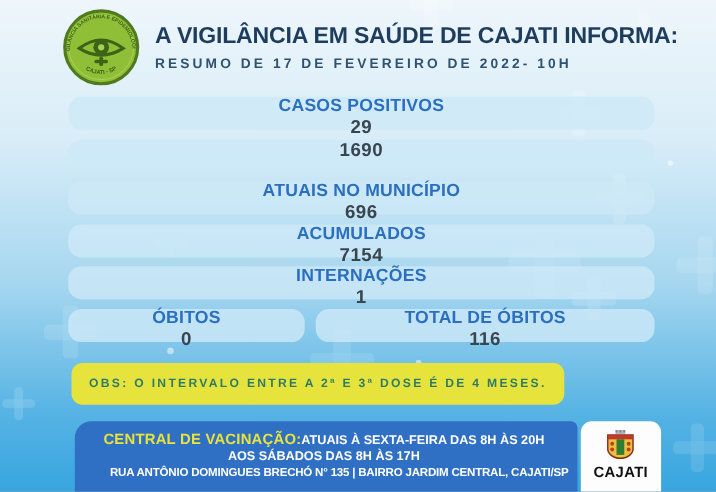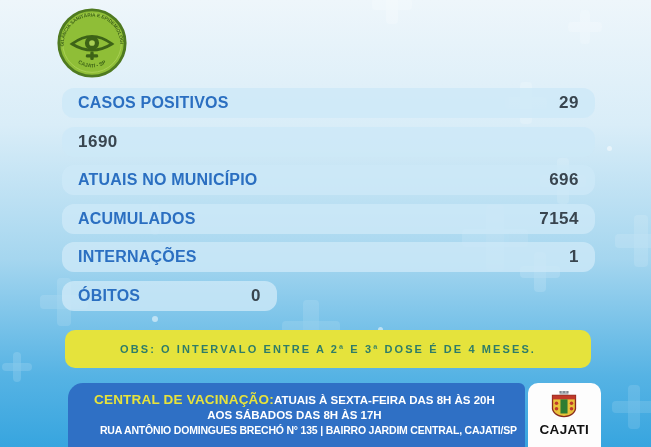--- a/index.html
+++ b/index.html
@@ -19,32 +19,32 @@
   .header{position:absolute;left:56px;top:7px;display:flex;align-items:center;gap:13px;}
   .logo{width:72px;height:72px;display:block;}
   .title{color:#1d3c5e;font-size:21px;font-weight:bold;letter-spacing:-0.2px;white-space:nowrap;line-height:1.1;}
   .subtitle{color:#2e5270;font-size:12.5px;font-weight:bold;letter-spacing:2.8px;margin-top:6px;white-space:nowrap;}
 
   
   .stats{position:absolute;left:62px;top:88px;width:533px;}
   .stat-row{
     height:30px;border-radius:12px;background:rgba(205,233,247,.8);
     display:flex;align-items:center;justify-content:space-between;
-    padding:0 16px;margin-bottom:8.5px;box-sizing:border-box;
+    padding:0 16px;margin-bottom:8.5px;box-sizing:border-box;flex-direction:column;
   }
   .stat-label{color:#2b6fc1;font-size:16px;font-weight:bold;letter-spacing:.2px;white-space:nowrap;}
   .stat-value{color:#39454f;font-size:17px;font-weight:bold;letter-spacing:.5px;}
   .split{display:flex;gap:10px;margin-bottom:0;}
   .split .stat-row{margin-bottom:0;}
   .split .left{width:215px;flex:none;text-align:center;}
   .split .right{flex:1;}
 
   
   .note{
-    position:absolute;left:65px;top:330px;width:526px;height:38px;box-sizing:border-box;
+    position:absolute;left:65px;top:330px;width:448px;height:38px;box-sizing:border-box;
     background:#e5e33c;border-radius:10px;display:flex;align-items:center;justify-content:center;
   }
   .note-text{color:#2e7c68;font-size:11px;font-weight:bold;letter-spacing:2.1px;white-space:nowrap;}
 
   
   .footer{position:absolute;left:68px;top:383px;width:520px;height:70px;display:flex;gap:3px;}
   .footer-blue{
     flex:1;background:#2f70c5;border-radius:15px 6px 0 0;box-sizing:border-box;
     padding:9px 8px 0 26px;color:#fff;
   }
@@ -93,20 +93,24 @@
       </text>
       <text font-size="5.5" fill="#3d6317" font-weight="bold" font-family="Liberation Sans, sans-serif">
         <textPath href="#arcBottom" startOffset="50%" text-anchor="middle">CAJATI - SP</textPath>
       </text>
       <path d="M17 39 Q38 23 59 39 Q38 52 17 39 Z" fill="none" stroke="#3d6317" stroke-width="3"></path>
       <circle cx="38" cy="38" r="7.5" fill="#3d6317"></circle>
       <circle cx="38" cy="38" r="3" fill="#a9cf55"></circle>
       <rect x="36.2" y="47" width="3.6" height="9" rx="1.5" fill="#3d6317"></rect>
       <rect x="31.5" y="50" width="13" height="3.4" rx="1.5" fill="#3d6317"></rect>
     </svg>
+    <div>
+      <div class="title">A VIGILÂNCIA EM SAÚDE DE CAJATI INFORMA:</div>
+      <div class="subtitle">RESUMO DE 17 DE FEVEREIRO DE 2022- 10H</div>
+    </div>
   </div>
 
   <div class="stats">
     <div class="stat-row">
       <span class="stat-label">CASOS POSITIVOS</span>
       <span class="stat-value">29</span>
     </div>
     <div class="stat-row">
       <span class="stat-value">1690</span>
     </div>
@@ -119,20 +123,24 @@
       <span class="stat-value">7154</span>
     </div>
     <div class="stat-row">
       <span class="stat-label">INTERNAÇÕES</span>
       <span class="stat-value">1</span>
     </div>
     <div class="split">
       <div class="stat-row left">
         <span class="stat-label">ÓBITOS</span>
         <span class="stat-value">0</span>
+      </div>
+      <div class="stat-row right">
+        <span class="stat-label">TOTAL DE ÓBITOS</span>
+        <span class="stat-value">116</span>
       </div>
     </div>
   </div>
 
   <div class="note">
     <span class="note-text">OBS: O INTERVALO ENTRE A 2ª E 3ª DOSE É DE 4 MESES.</span>
   </div>
 
   <div class="footer">
     <div class="footer-blue">

